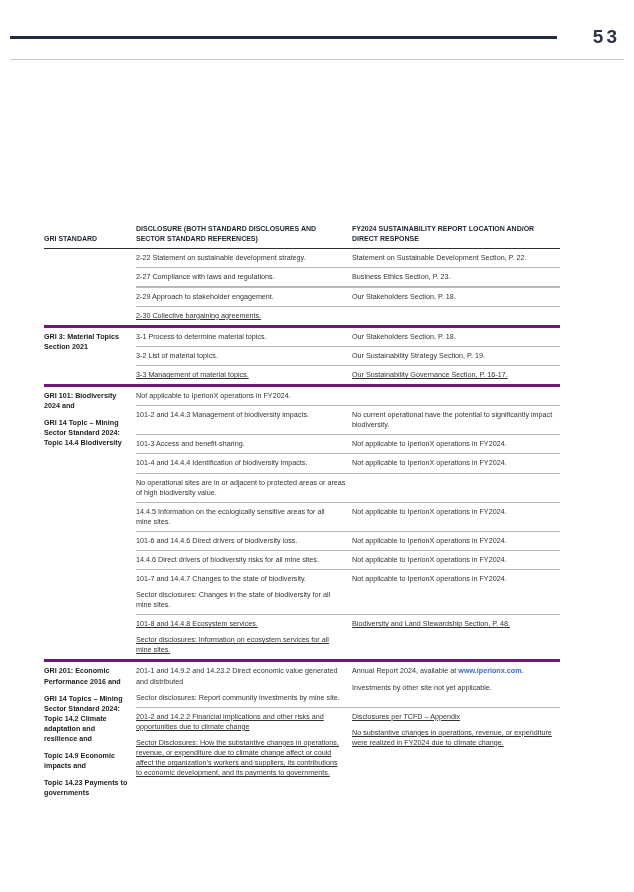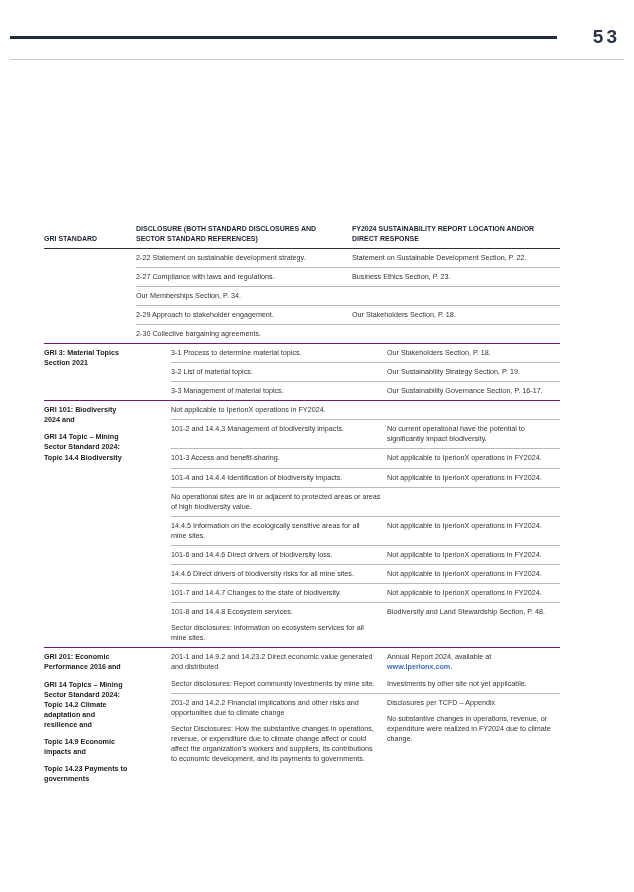--- a/index.html
+++ b/index.html
@@ -55,35 +55,35 @@
     font-weight: bold;
     color: #1c2430;
     font-size: 7px;
     padding-right: 12px;
   }
 
   .t-group {
     display: grid;
     grid-template-columns: 92px 1fr;
   }
-  .t-group + .t-group { border-top: 1px solid #701a75; gap: 35px; }
+  .t-group + .t-group { border-top: 3px solid #701a75; }
 
   .t-std {
     font-weight: bold;
     color: #222222;
     padding: 4px 8px 4px 0;
   }
   .t-std p + p { margin-top: 7px; }
 
   .t-row {
     display: grid;
     grid-template-columns: 216px 1fr;
     border-bottom: 1px solid #b9b9b9;
   }
-  .t-rows .t-row:last-child { border-bottom: none; }
+  .t-rows .t-row:last-child { border-bottom: none; text-decoration: underline; }
 
   .t-cell { padding: 4px 12px 4px 0; }
   .t-cell p + p { margin-top: 6px; }
   .t-resp { padding-right: 2px; }
 
   a.link {
     color: #3b6cb5;
     font-weight: bold;
     text-decoration: none;
     cursor: pointer;
@@ -118,23 +118,20 @@
             </div>
             <div class="t-row">
               <div class="t-cell t-disc">
                 <p>2-27 Compliance with laws and regulations.</p>
               </div>
               <div class="t-cell t-resp">
                 <p>Business Ethics Section, P. 23.</p>
               </div>
             </div>
             <div class="t-row">
-              <div class="t-cell t-resp">
-                <p>Our Memberships Section, P. 34.</p>
-              </div>
             </div>
             <div class="t-row">
               <div class="t-cell t-disc">
                 <p>2-29 Approach to stakeholder engagement.</p>
               </div>
               <div class="t-cell t-resp">
                 <p>Our Stakeholders Section, P. 18.</p>
               </div>
             </div>
             <div class="t-row">
@@ -235,20 +232,21 @@
               <div class="t-cell t-disc">
                 <p>14.4.6 Direct drivers of biodiversity risks for all mine sites.</p>
               </div>
               <div class="t-cell t-resp">
                 <p>Not applicable to IperionX operations in FY2024.</p>
               </div>
             </div>
             <div class="t-row">
               <div class="t-cell t-disc">
                 <p>101-7 and 14.4.7 Changes to the state of biodiversity.</p>
+                <p>Sector disclosures: Changes in the state of biodiversity for all mine sites.</p>
               </div>
               <div class="t-cell t-resp">
                 <p>Not applicable to IperionX operations in FY2024.</p>
               </div>
             </div>
             <div class="t-row">
               <div class="t-cell t-disc">
                 <p>101-8 and 14.4.8 Ecosystem services.</p>
                 <p>Sector disclosures: Information on ecosystem services for all mine sites.</p>
               </div>

